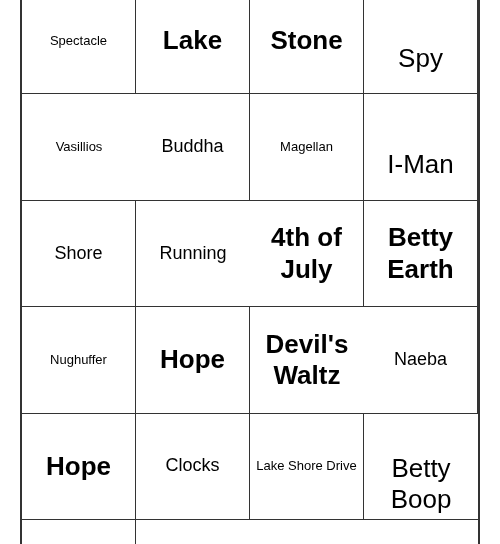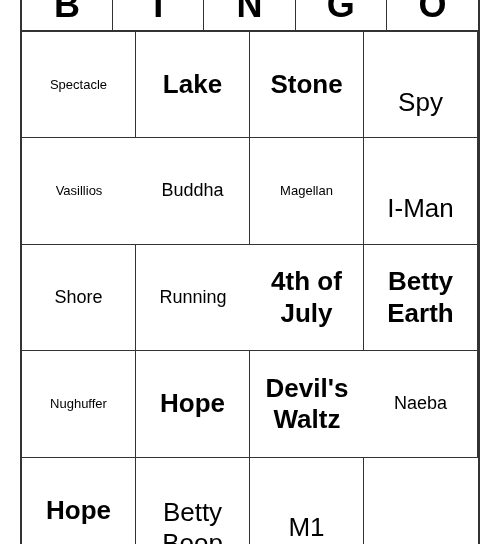--- a/index.html
+++ b/index.html
@@ -147,19 +147,25 @@
       <div class="bingo-cell">
         <span class="font-large">Devil's Waltz</span>
       </div>
       <div class="bingo-cell">
         <span class="font-medium">Naeba</span>
       </div>
       <div class="bingo-cell">
         <span class="font-large">Hope</span>
       </div>
       <div class="bingo-cell">
+        <span class="font-medium">Clocks</span>
+      </div>
+      <div class="bingo-cell">
+        <span class="font-small">Lake Shore Drive</span>
+      </div>
+      <div class="bingo-cell">
         <span class="font-xlarge">Betty Boop</span>
       </div>
       <div class="bingo-cell">
         <span class="font-xlarge">M1</span>
       </div>
     </div>
 </div>
 
 </body></html>

